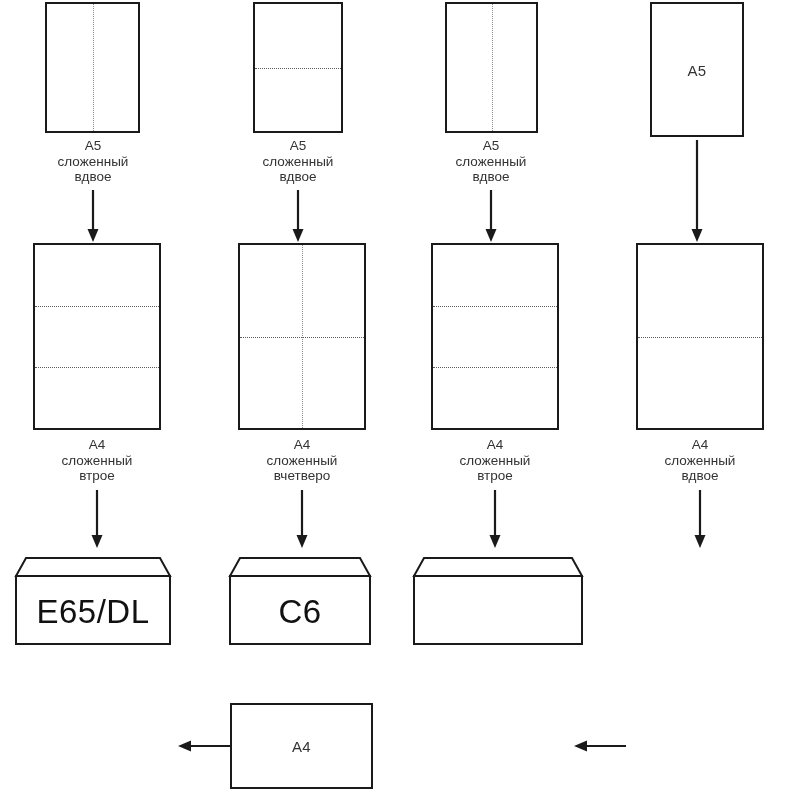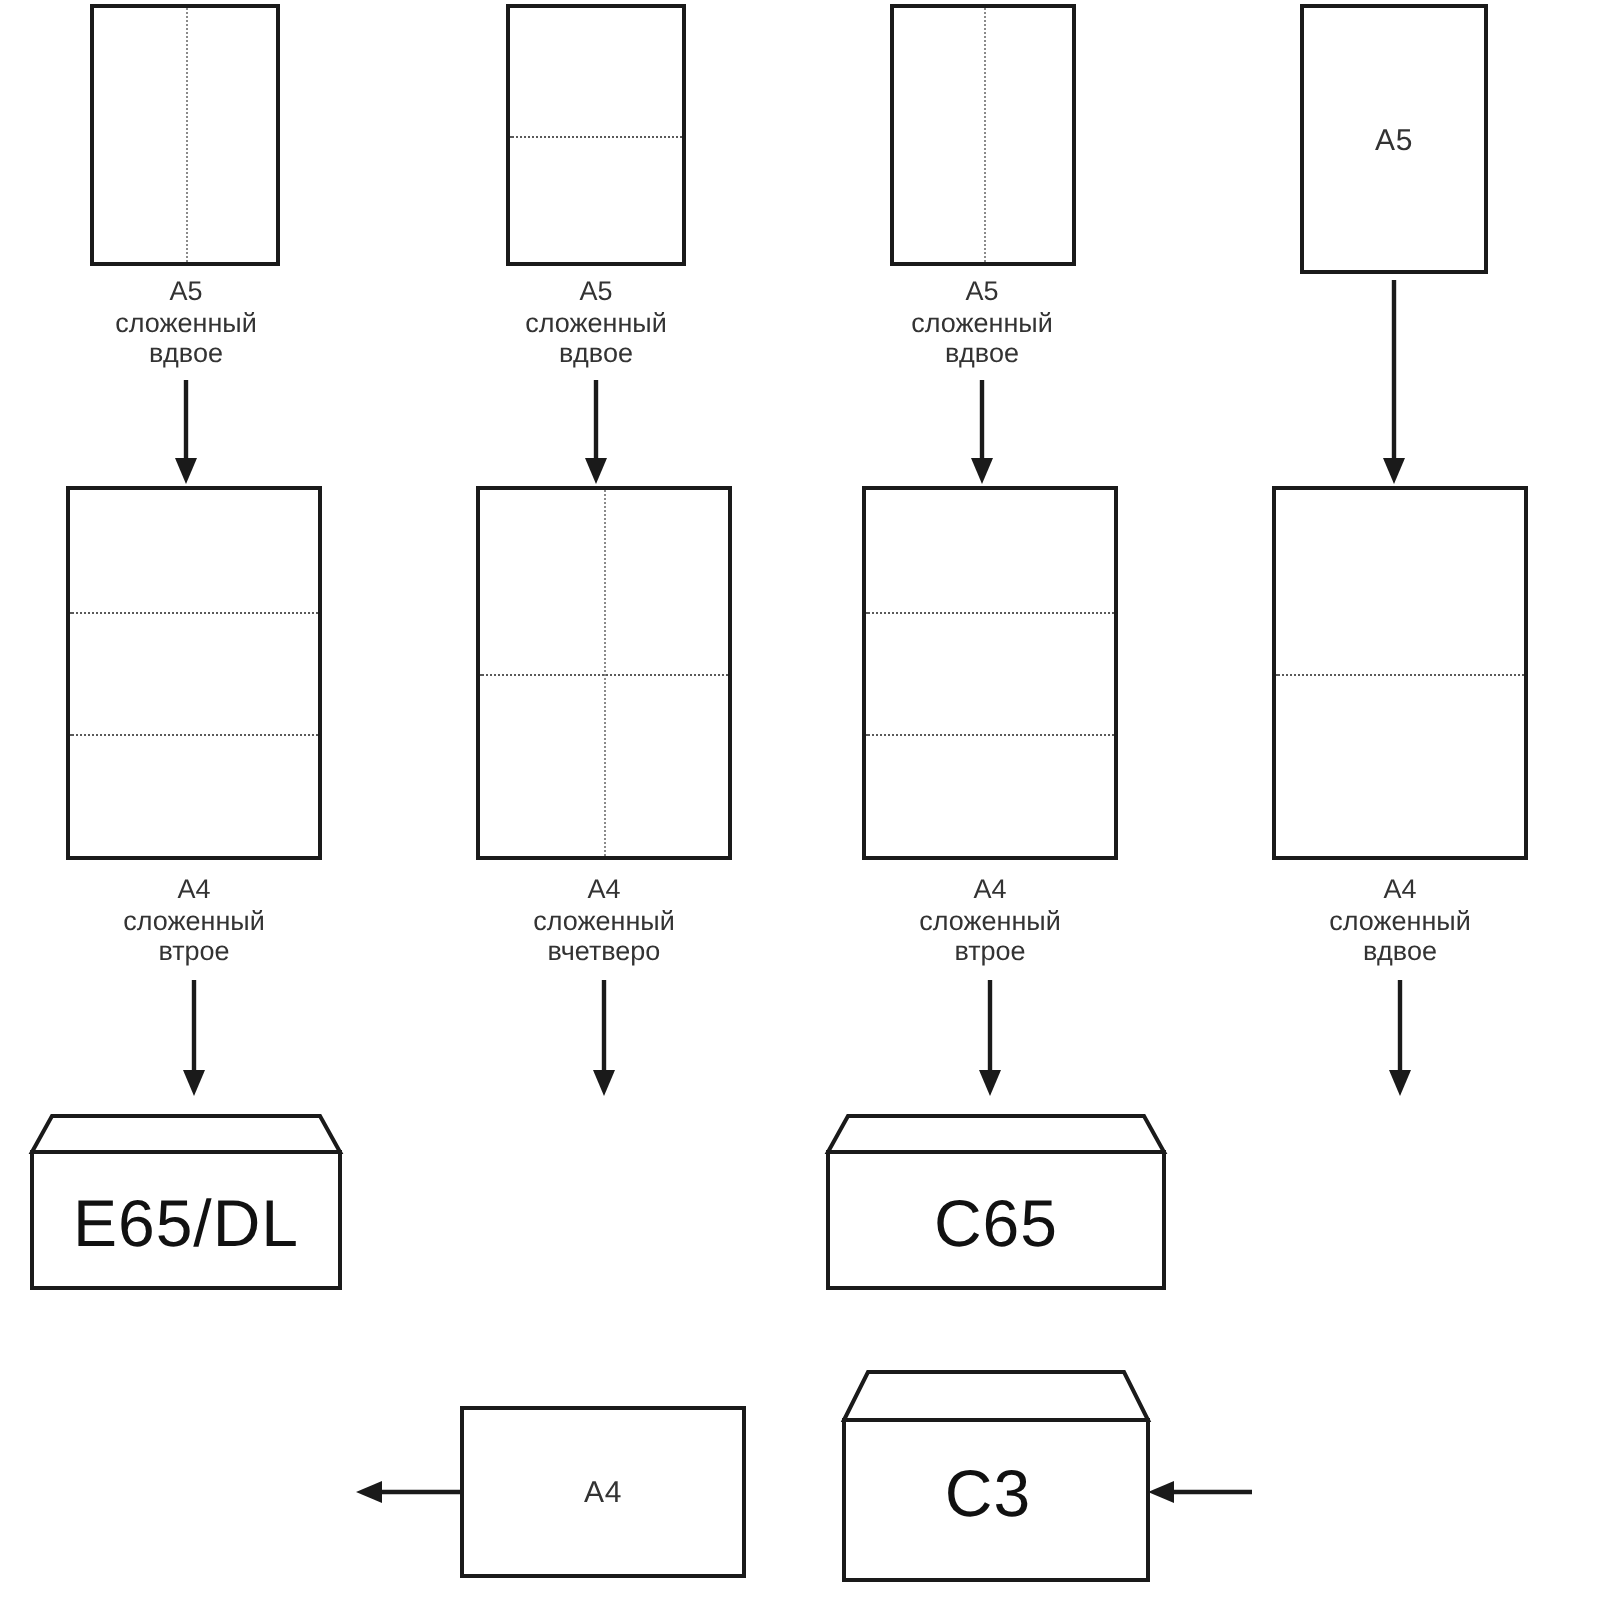--- a/index.html
+++ b/index.html
@@ -175,47 +175,46 @@
   </svg>
 
   <div class="envelope" style="left:6px; top:556px; width:174px; height:90px;">
     <svg width="174" height="90" viewBox="0 0 174 90">
       <path d="M10,20 L20,2 L154,2 L164,20 Z" fill="#ffffff" stroke="#1a1a1a" stroke-width="2"></path>
       <rect x="10" y="20" width="154" height="68" fill="#ffffff" stroke="#1a1a1a" stroke-width="2"></rect>
     </svg>
     <div class="env-label" style="top:37px;">E65/DL</div>
   </div>
 
+  <div class="envelope" style="left:222px; top:556px; width:156px; height:90px;">
+    <svg width="156" height="90" viewBox="0 0 156 90">
+      <path d="M8,20 L18,2 L138,2 L148,20 Z" fill="#ffffff" stroke="#1a1a1a" stroke-width="2"></path>
+      <rect x="8" y="20" width="140" height="68" fill="#ffffff" stroke="#1a1a1a" stroke-width="2"></rect>
+    </svg>
+    <div class="env-label" style="top:37px;">C6</div>
+  </div>
 
   <div class="envelope" style="left:406px; top:556px; width:184px; height:90px;">
     <svg width="184" height="90" viewBox="0 0 184 90">
       <path d="M8,20 L18,2 L166,2 L176,20 Z" fill="#ffffff" stroke="#1a1a1a" stroke-width="2"></path>
       <rect x="8" y="20" width="168" height="68" fill="#ffffff" stroke="#1a1a1a" stroke-width="2"></rect>
     </svg>
-    <div class="env-label" style="top:37px;">C65</div>
   </div>
 
 
 
   <svg class="arrow-left" style="left:178px; top:739px; width:52px;" viewBox="0 0 52 14">
     <line x1="52" y1="7" x2="10" y2="7" stroke="#1a1a1a" stroke-width="2.2"></line>
     <polygon points="0,7 13,1.5 13,12.5" fill="#1a1a1a"></polygon>
   </svg>
 
   <div class="paper" style="left:230px; top:703px; width:143px; height:86px;">
     <div class="paper-label-inside" style="top:33px;">A4</div>
   </div>
 
-  <div class="envelope" style="left:414px; top:680px; width:176px; height:115px;">
-    <svg width="176" height="115" viewBox="0 0 176 115">
-      <path d="M8,30 L20,6 L148,6 L160,30 Z" fill="#ffffff" stroke="#1a1a1a" stroke-width="2"></path>
-      <rect x="8" y="30" width="152" height="80" fill="#ffffff" stroke="#1a1a1a" stroke-width="2"></rect>
-    </svg>
-    <div class="env-label" style="top:48px; right:16px;">C3</div>
-  </div>
 
   <svg class="arrow-left" style="left:574px; top:739px; width:52px;" viewBox="0 0 52 14">
     <line x1="52" y1="7" x2="10" y2="7" stroke="#1a1a1a" stroke-width="2.2"></line>
     <polygon points="0,7 13,1.5 13,12.5" fill="#1a1a1a"></polygon>
   </svg>
 
 
 </div>
 
 </body></html>

